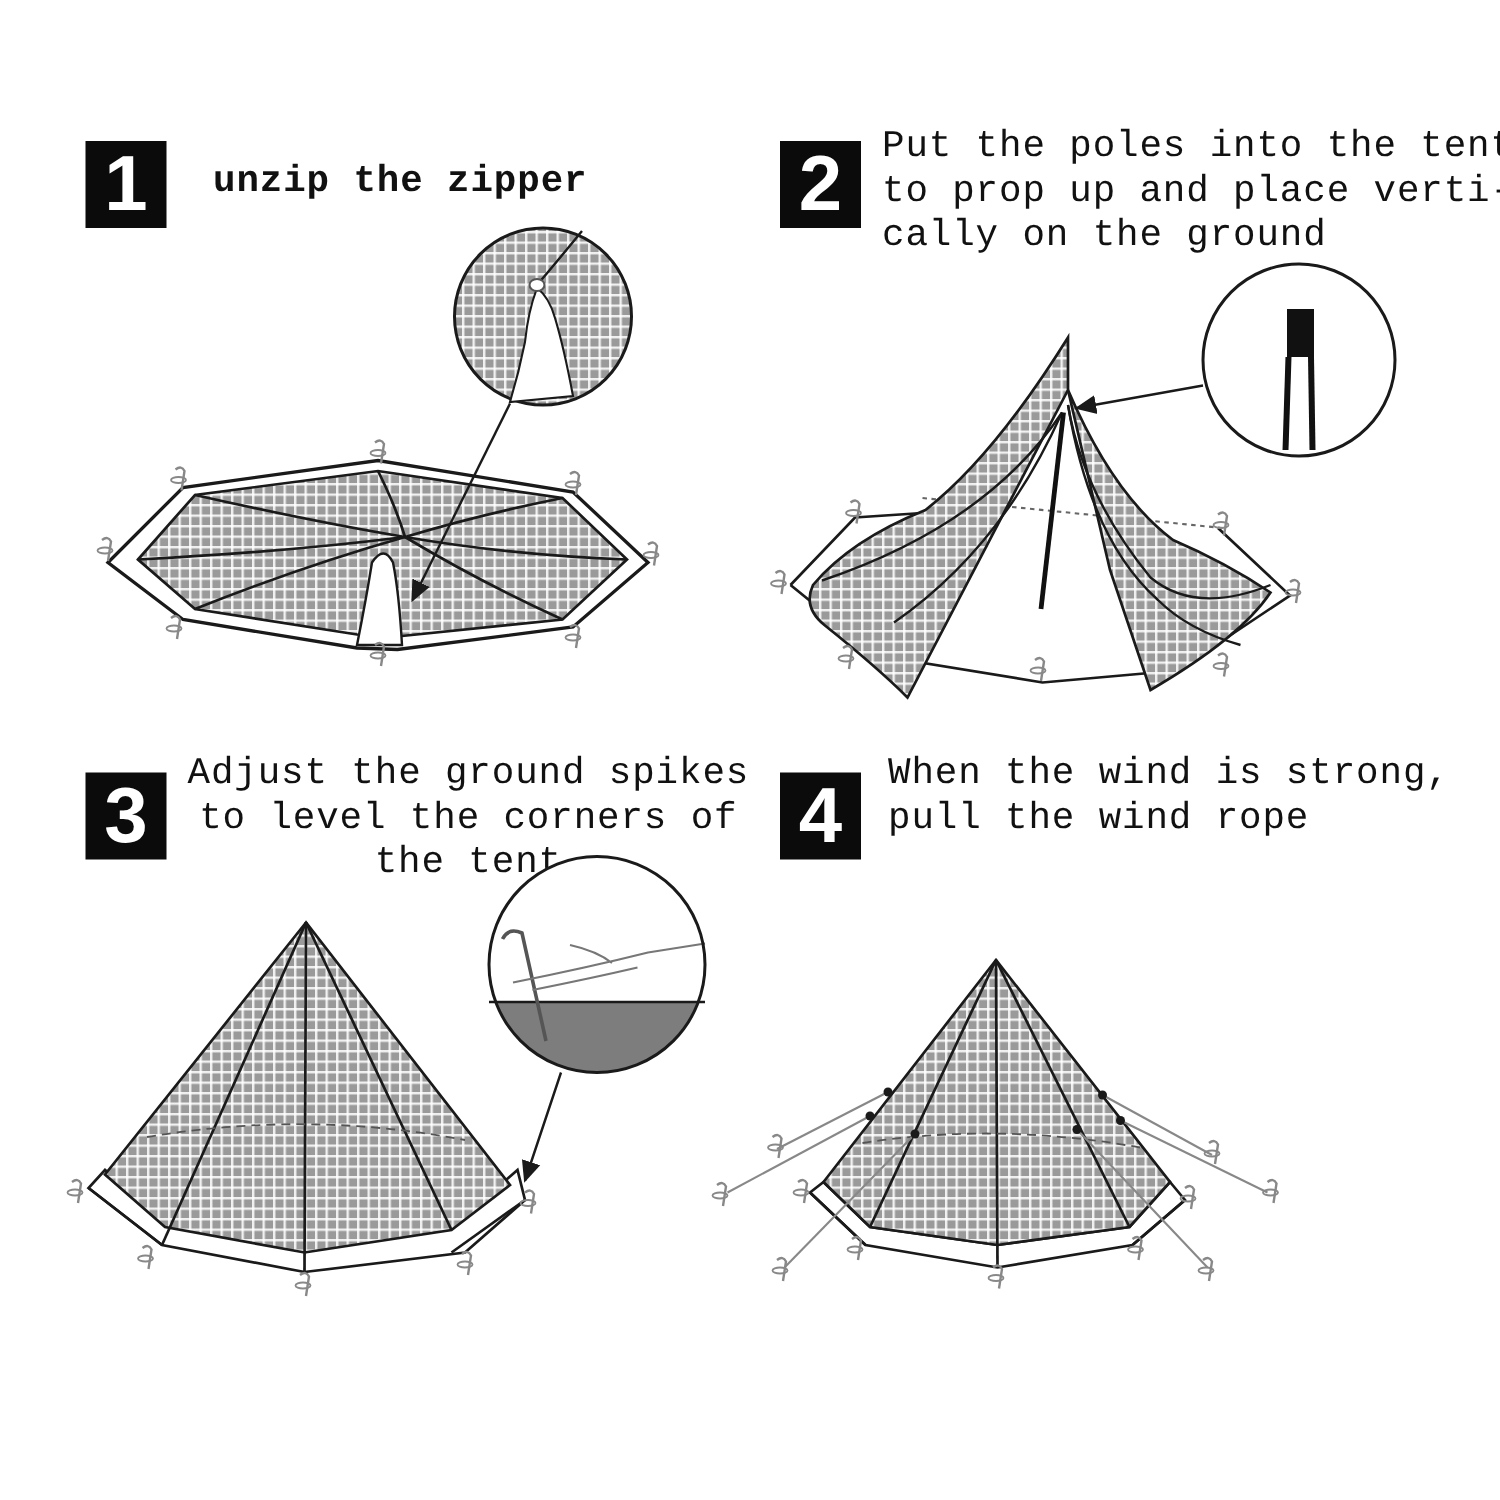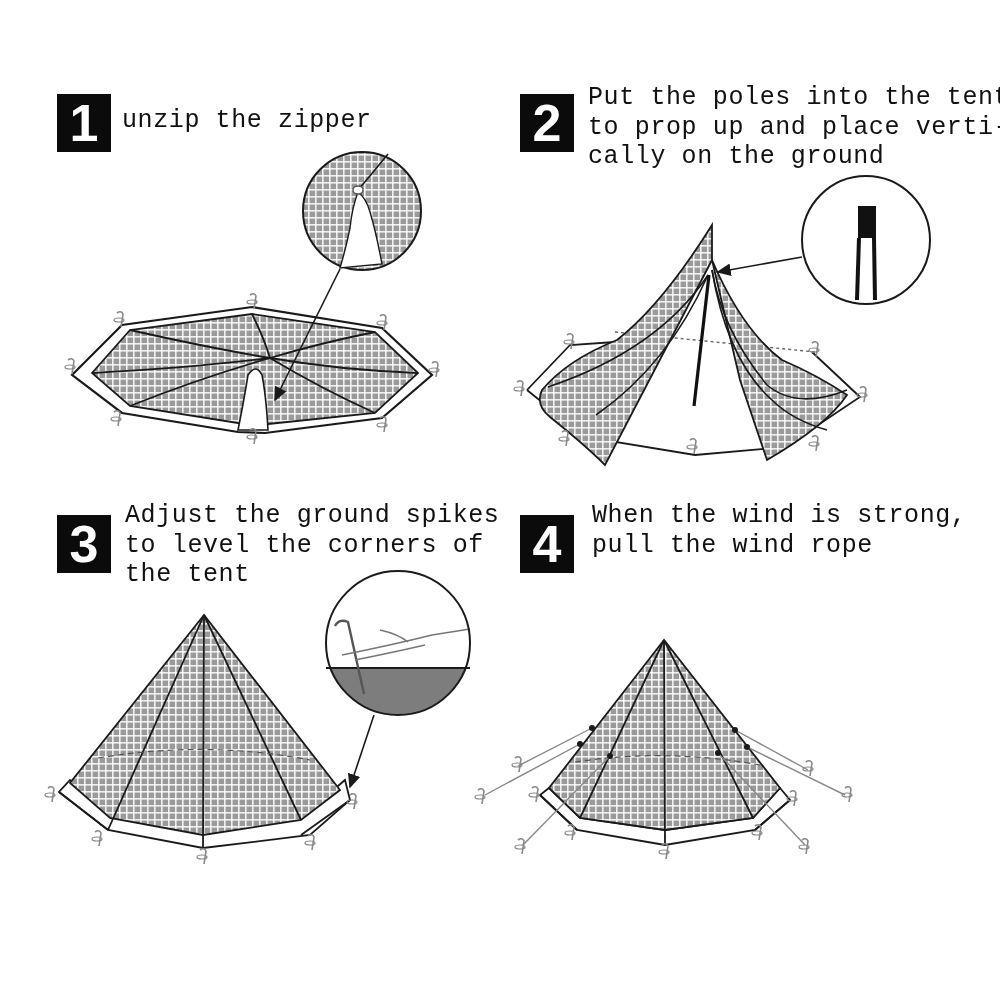--- a/index.html
+++ b/index.html
@@ -13,25 +13,25 @@
   svg.art { position: absolute; left: 0; top: 0; }
 </style>
 </head>
 <body>
 
 <div class="step-badge" style="left:57px;top:94px;">1</div>
 <div class="step-badge" style="left:520px;top:94px;">2</div>
 <div class="step-badge" style="left:57px;top:515px;">3</div>
 <div class="step-badge" style="left:520px;top:515px;">4</div>
 
-<div class="step-text" style="left:122px;top:106px;">unzip the zipper</div>
+<div class="step-text" style="left:142px;top:106px;font-weight:bold;">unzip the zipper</div>
 <div class="step-text" style="left:588px;top:83px;">Put the poles into the tent
 to prop up and place verti-
 cally on the ground</div>
-<div class="step-text" style="left:125px;top:501px;">Adjust the ground spikes
+<div class="step-text" style="left:125px;top:501px;text-align:center;">Adjust the ground spikes
 to level the corners of
 the tent</div>
 <div class="step-text" style="left:592px;top:501px;">When the wind is strong,
 pull the wind rope</div>
 
 <svg class="art" width="1000" height="1000" viewBox="0 0 1000 1000">
   <defs>
     <pattern id="plaid" width="7" height="7" patternUnits="userSpaceOnUse">
       <rect width="7" height="7" fill="#9a9a9a"></rect>
       <rect x="0" y="0" width="7" height="1.6" fill="#ffffff" opacity="0.85"></rect>

